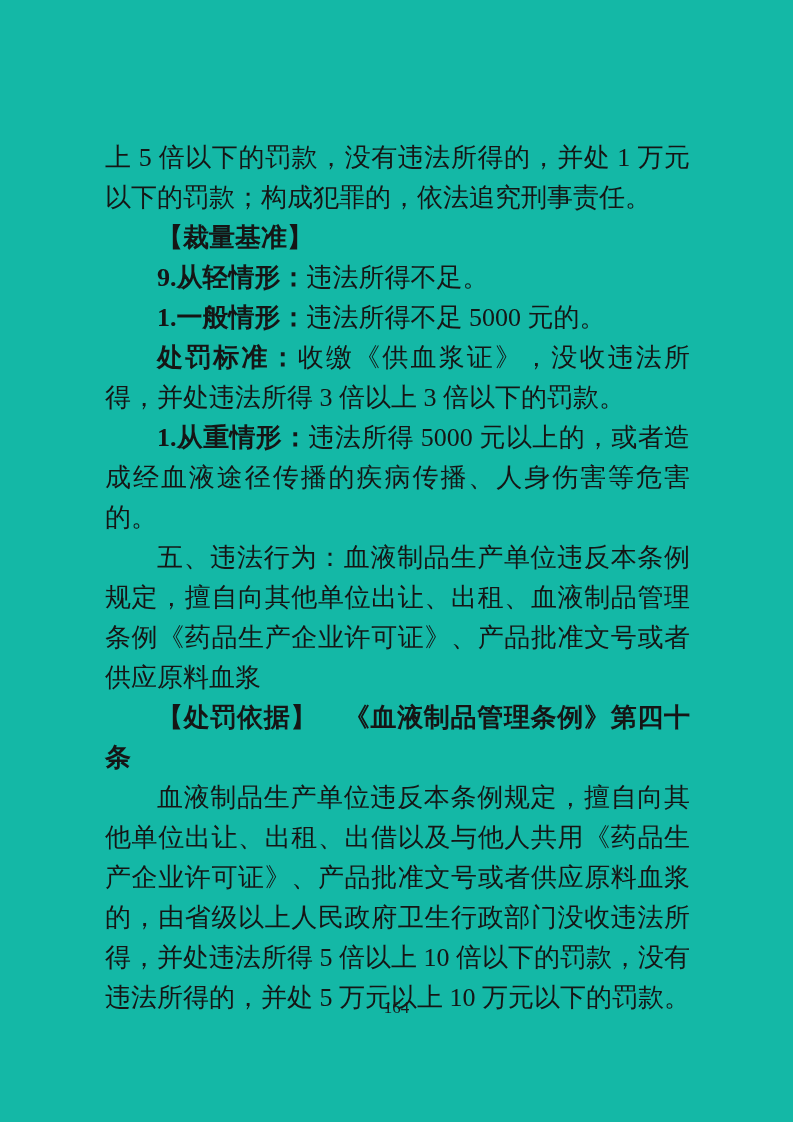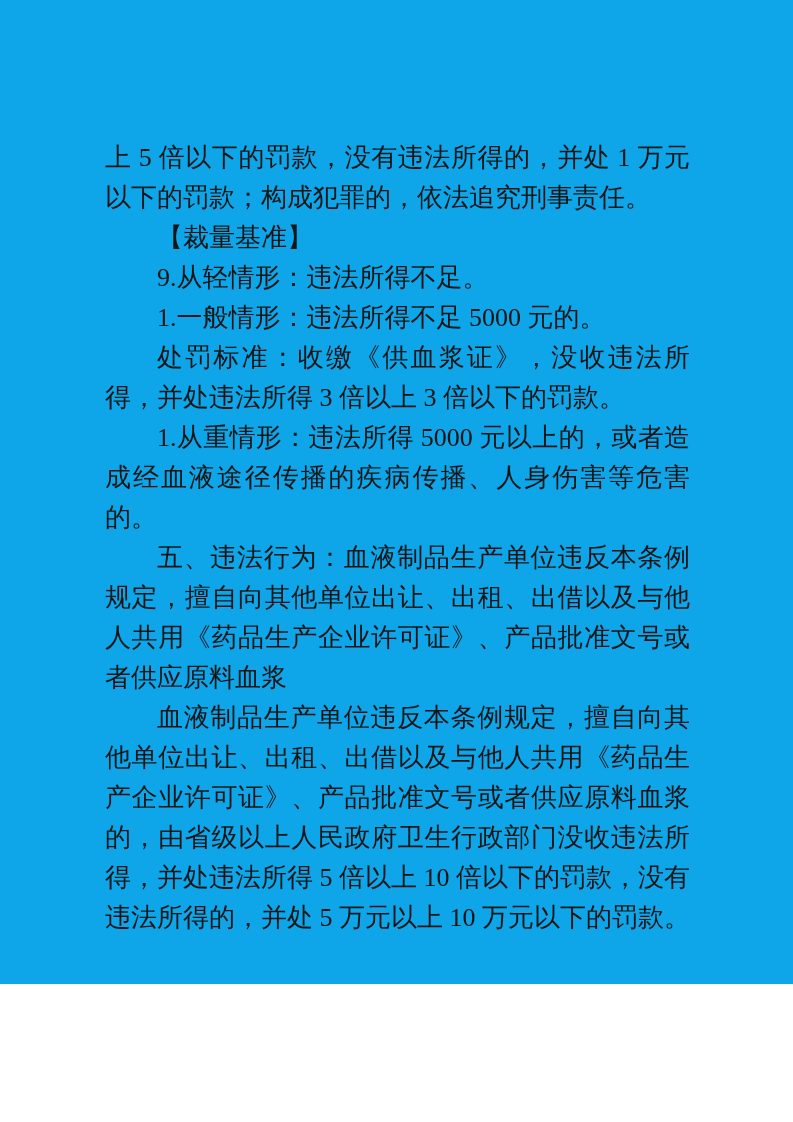--- a/index.html
+++ b/index.html
@@ -3,22 +3,22 @@
 <meta charset="utf-8">
 <style>
   html, body {
     margin: 0;
     padding: 0;
     background: #ffffff;
   }
   .page {
     position: relative;
     width: 793px;
-    height: 984px;
-    background: #0ea5e9;
+    height: 1122px;
+    background: #14b8a6;
     overflow: hidden;
     font-family: "Liberation Serif", "DejaVu Serif", serif;
     color: #151515;
   }
   .text-block {
     position: absolute;
     left: 105px;
     top: 138px;
     width: 585px;
     font-size: 26px;
@@ -27,21 +27,21 @@
   }
   .para {
     margin: 0;
     padding: 0;
     text-indent: 2em;
   }
   .para.noindent {
     text-indent: 0;
   }
   .run-bold {
-    font-weight: 400;
+    font-weight: 700;
   }
   .page-footer {
     position: absolute;
     top: 997px;
     left: 0;
     width: 100%;
     text-align: center;
     font-size: 17px;
     line-height: 22px;
     color: #1a1a1a;
@@ -60,21 +60,22 @@
     <p class="para"><span class="run-bold">9.从轻情形：</span><span>违法所得不足。</span></p>
 
 
     <p class="para"><span class="run-bold">1.一般情形：</span><span>违法所得不足 5000 元的。</span></p>
 
     <p class="para"><span class="run-bold">处罚标准：</span><span>收缴《供血浆证》，没收违法所得，并处违法所得 3 倍以上 3 倍以下的罚款。</span></p>
 
     <p class="para"><span class="run-bold">1.从重情形：</span><span>违法所得 5000 元以上的，或者造成经血液途径传播的疾病传播、人身伤害等危害的。</span></p>
 
 
-    <p class="para"><span>五、违法行为：血液制品生产单位违反本条例规定，擅自向其他单位出让、出租、出借以及与他人共用《药品生产企业许可证》、产品批准文号或者供应原料血浆</span></p>
+    <p class="para"><span>五、违法行为：血液制品生产单位违反本条例规定，擅自向其他单位出让、出租、血液制品管理条例《药品生产企业许可证》、产品批准文号或者供应原料血浆</span></p>
 
+    <p class="para"><span class="run-bold">【处罚依据】　《血液制品管理条例》第四十条</span></p>
 
     <p class="para"><span>血液制品生产单位违反本条例规定，擅自向其他单位出让、出租、出借以及与他人共用《药品生产企业许可证》、产品批准文号或者供应原料血浆的，由省级以上人民政府卫生行政部门没收违法所得，并处违法所得 5 倍以上 10 倍以下的罚款，没有违法所得的，并处 5 万元以上 10 万元以下的罚款。</span></p>
 
   </div>
 
   <div class="page-footer">164</div>
 </div>
 
 </body></html>

